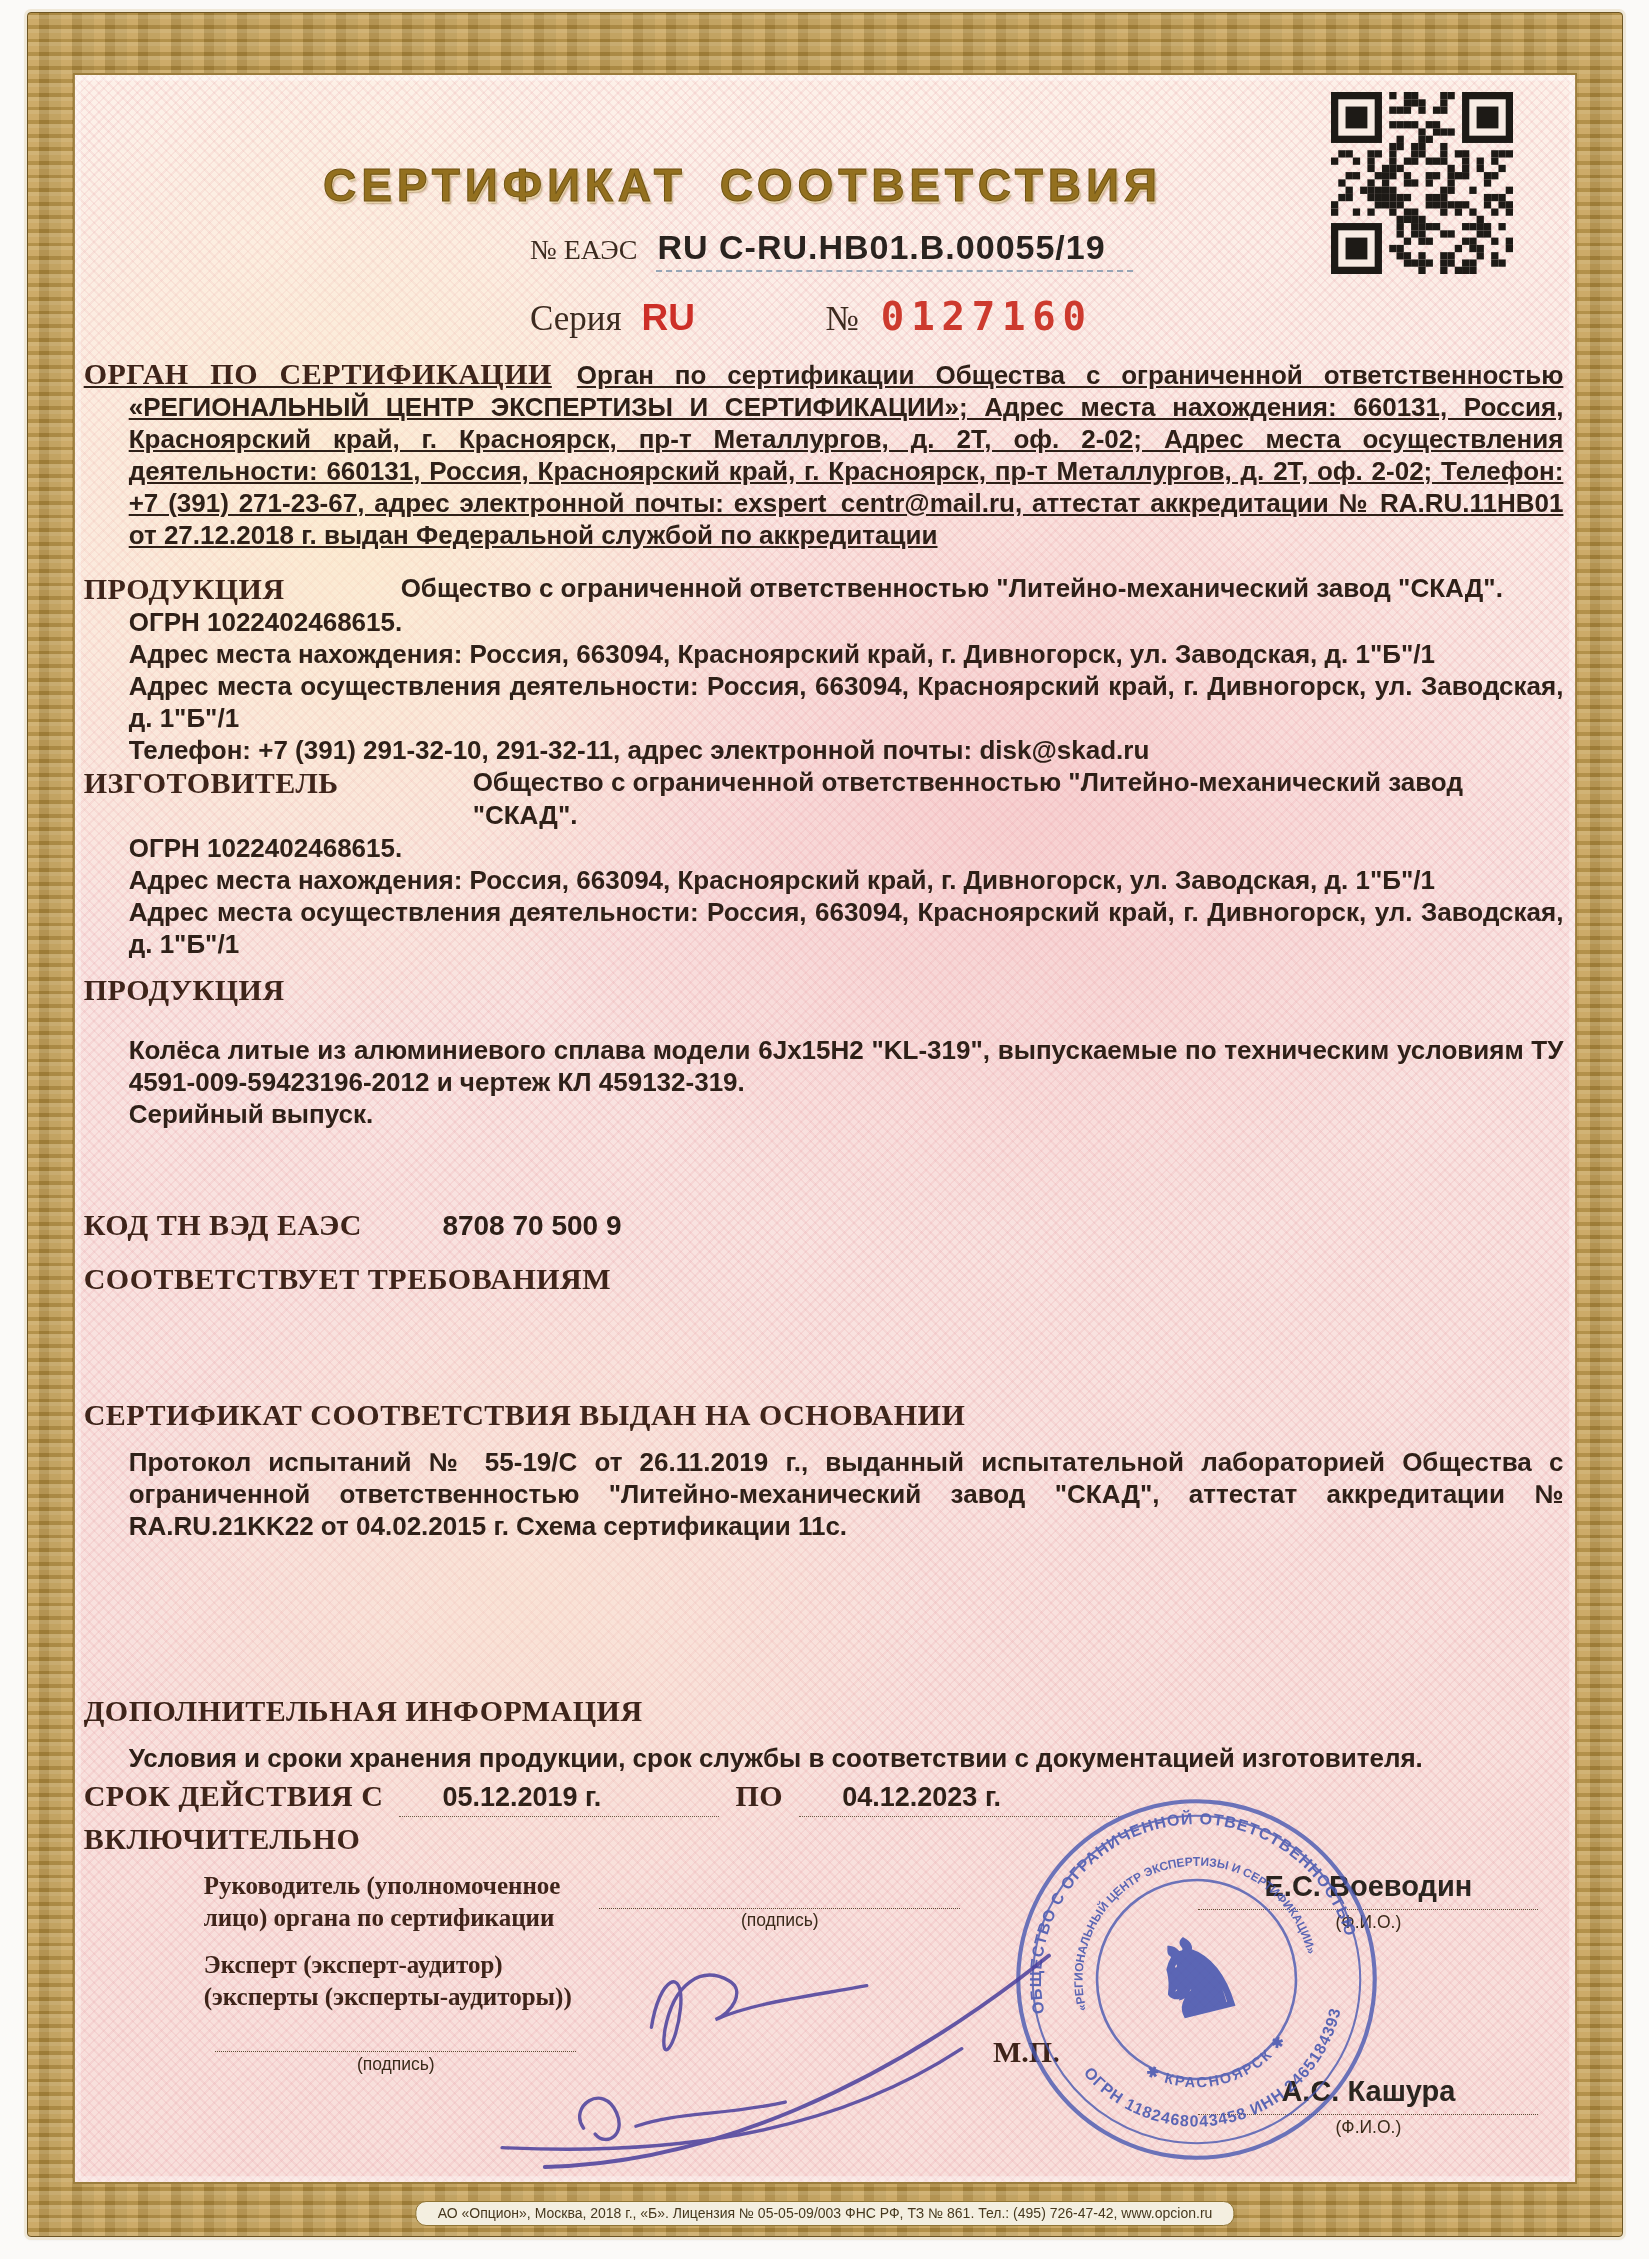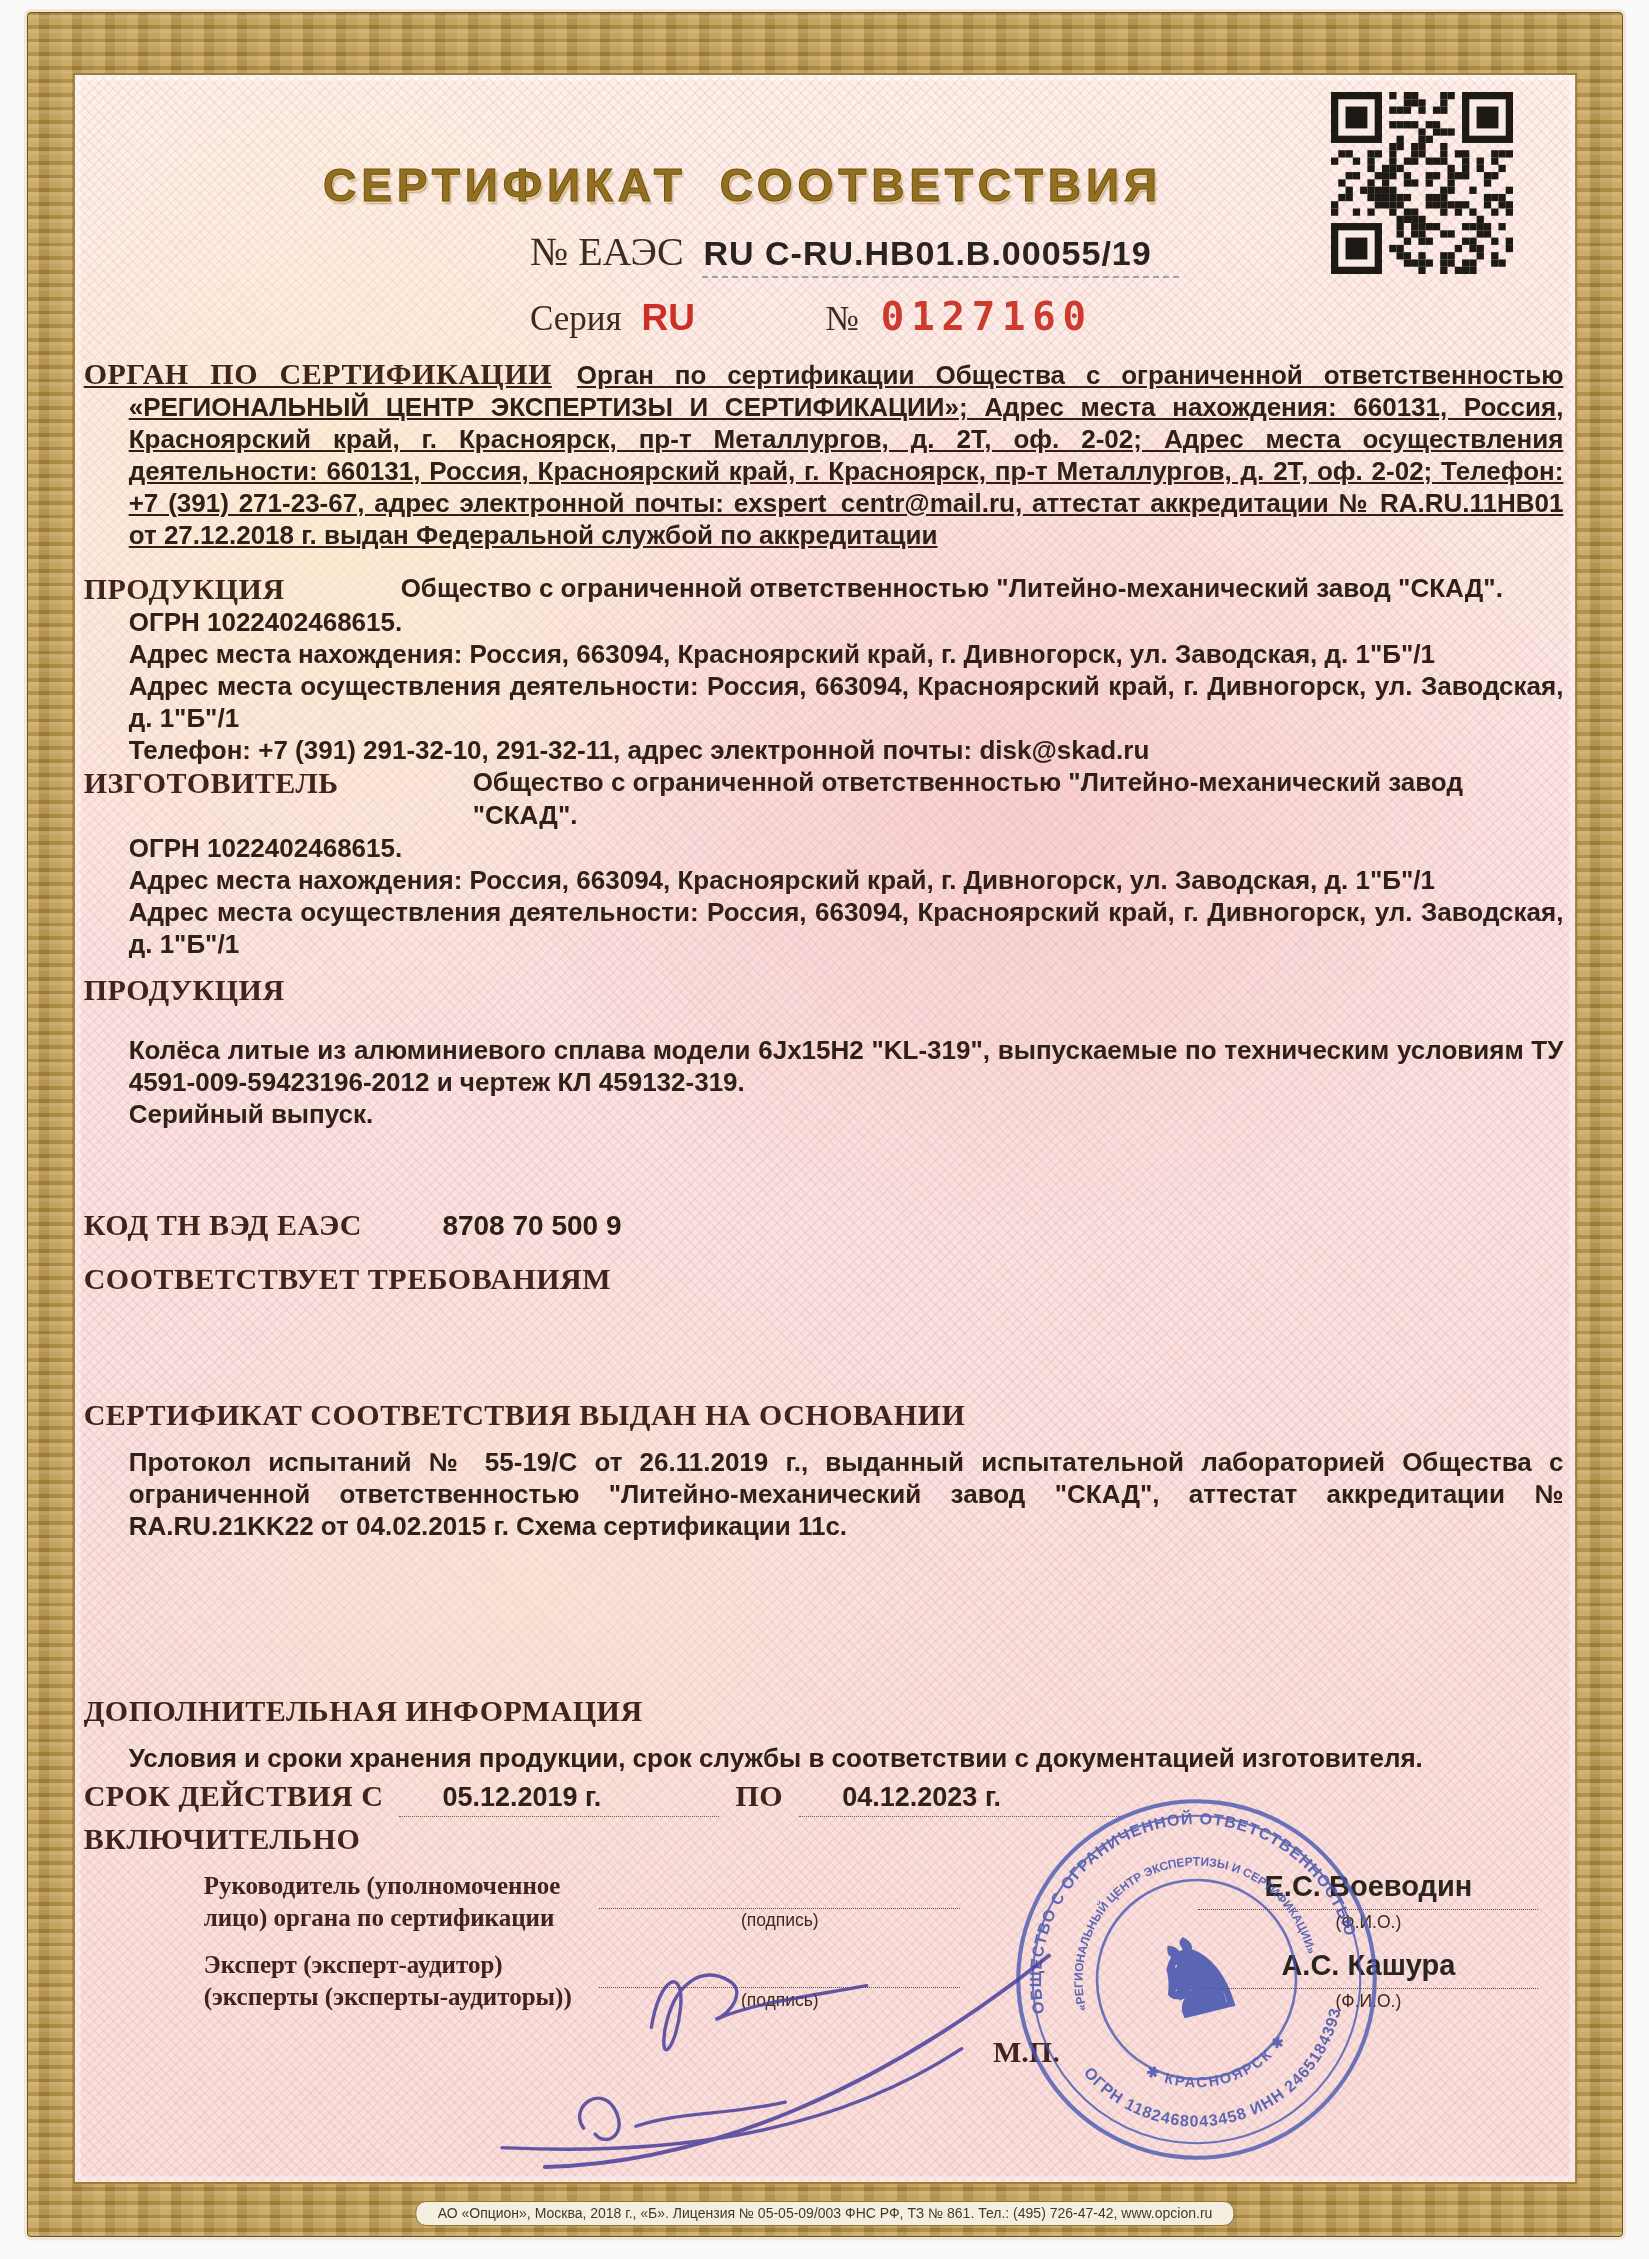--- a/index.html
+++ b/index.html
@@ -38,21 +38,21 @@
     font-weight:bold; font-size:46px; letter-spacing:4.9px; word-spacing:15.5px; color:#93701f;
     -webkit-text-stroke:1px #6f5314;
     text-shadow:1px 1.9px 0 rgba(255,235,190,.6), 1.9px 2.9px 1.9px rgba(120,85,20,.45); }
 
   .eac { position:absolute; left:117px; top:108px; width:190px; height:157px;
     background:rgba(235,216,160,.55); display:flex; align-items:center; justify-content:center; }
   .eac span { font-weight:bold; font-size:128px; color:#33261a; letter-spacing:1.9px;
     transform:scaleY(1.04); font-family:"Liberation Sans",sans-serif; }
 
   .num-row { position:absolute; left:457px; top:155px; white-space:nowrap; z-index:2; }
-  .num-label { font-family:"Liberation Serif",serif; font-size:40px; color:#3c2b20; }
+  .num-label { font-family:"Liberation Serif",serif; font-size:28px; color:#3c2b20; }
   .num-value { font-size:34px; font-weight:bold; color:#29231f; letter-spacing:1px; margin-left:13.6px;
     border-bottom:2.9px dashed #96a4b4; padding:0 27px 3.9px 1.9px; display:inline-block; }
   .ser-row { position:absolute; left:457px; top:221px; white-space:nowrap; z-index:2; }
   .ser-label { font-family:"Liberation Serif",serif; font-size:35px; color:#3c2b20; }
   .ser-value { font-size:37px; font-weight:bold; color:#cd2f27; margin-left:15.5px; }
   .blank-no { font-family:"Liberation Serif",serif; font-size:35px; color:#3c2b20; margin-left:126px; }
   .blank-val { font-family:"DejaVu Sans Mono",monospace; font-size:39px; font-weight:bold;
     color:#cd3a2e; letter-spacing:6.8px; margin-left:17.5px; }
 
   .qr { position:absolute; left:1258px; top:19.4px; width:182px; height:182px; z-index:2; }
@@ -80,21 +80,21 @@
   .m-basis { margin-top:102px; }
   .m-additional { margin-top:152px; }
   .m-validity { margin-top:5px; }
   .validity { white-space:nowrap; }
   .validity .date { display:inline-block; font-weight:bold; font-size:27px; color:#2e2018;
     border-bottom:1.9px dotted #70604a; width:320px; padding:0 0 2.9px 43px; margin:0 11.6px; }
   .incl { margin-top:5.8px; }
 
   
   .sigrow { display:flex; align-items:flex-start; margin:13.6px 0 0 120px; }
-  .sigrow.r2 { margin-top:15.5px; }
+  .sigrow.r2 { margin-top:15.5px;flex-direction:column; }
   .siglabel { width:384px; font-family:"Liberation Serif",serif; font-weight:bold;
     font-size:25px; line-height:32px; color:#3e241a; }
   .sigcol { width:361px; margin-left:11.6px; padding-top:25px; }
   .sline { border-bottom:1.9px dotted #5f4f36; height:13.6px; }
   .scap { text-align:center; font-size:17.5px; font-weight:normal; color:#3a2a1a; padding-top:1.9px; }
   .namecol { width:340px; margin-left:auto; margin-right:25px; padding-top:0; }
   .nm { text-align:center; font-weight:bold; font-size:29px; color:#2a241f;
     border-bottom:1.9px dotted #5f4f36; padding-bottom:5.8px; }
   .mp { position:absolute; left:920px; top:1962px; font-family:"Liberation Serif",serif;
     font-weight:bold; font-size:30px; color:#3e241a; z-index:3; }

